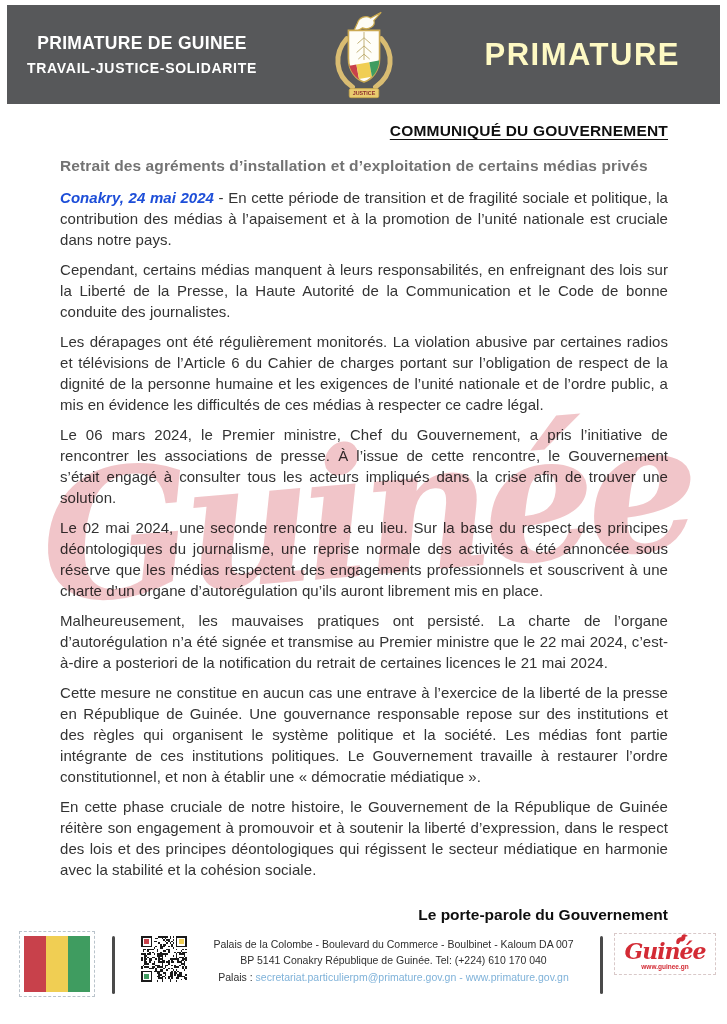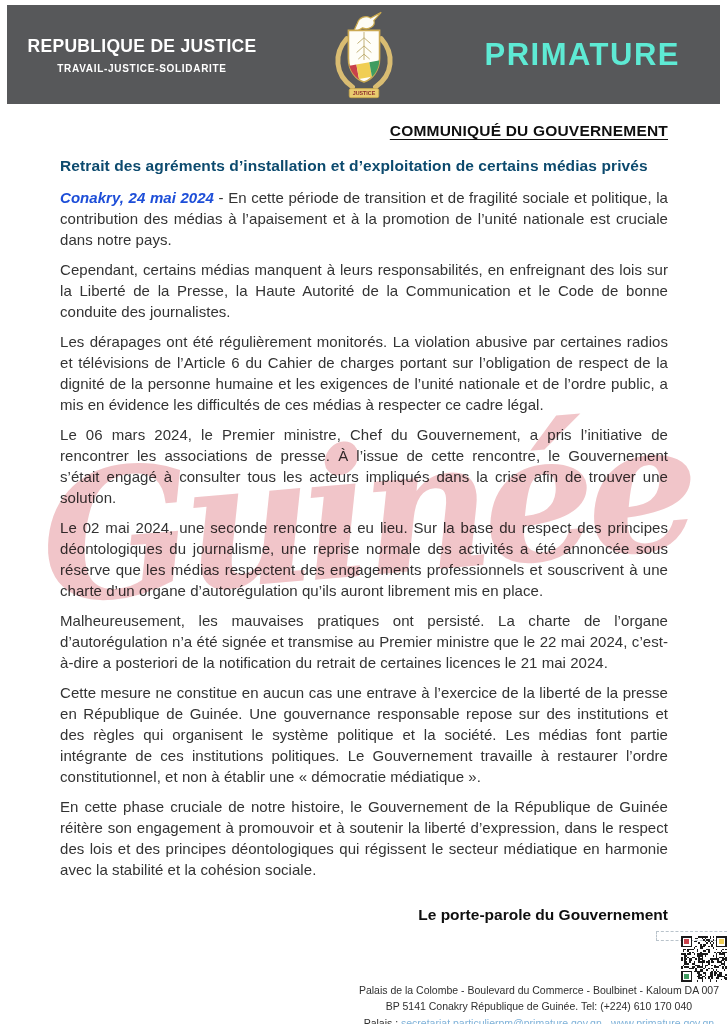--- a/index.html
+++ b/index.html
@@ -4,43 +4,43 @@
 <style>
   html,body{margin:0;padding:0;background:#e9e9e9;}
   .page{position:relative;width:727px;height:1024px;background:#ffffff;overflow:hidden;
         font-family:"Liberation Sans",sans-serif;margin:0 auto;}
 
   
   .band{position:absolute;left:7px;right:7px;top:5px;height:99px;background:#57585A;
         display:flex;align-items:center;}
   .hleft{width:250px;margin-left:10px;text-align:center;color:#ffffff;}
   .rep{font-size:17.5px;font-weight:bold;letter-spacing:.3px;}
-  .motto{font-size:10px;font-weight:bold;letter-spacing:.7px;margin-top:6px;}
+  .motto{font-size:14px;font-weight:bold;letter-spacing:.7px;margin-top:6px;}
   .crest{position:absolute;left:50%;top:4px;transform:translateX(-50%);}
   .hright{position:absolute;right:40px;top:50%;transform:translateY(-50%);
-          color:#5eead4;font-size:31px;font-weight:bold;letter-spacing:1.5px;}
+          color:#fef9c3;font-size:31px;font-weight:bold;letter-spacing:1.5px;}
 
   
   .content{position:absolute;left:60px;right:59px;top:122px;z-index:2;color:#333333;}
   h1{font-size:15.5px;font-weight:bold;text-align:right;margin:0 0 17px;
      text-decoration:underline;text-underline-offset:3px;letter-spacing:.2px;color:#0f0f0f;}
-  h2{font-size:15.5px;font-weight:bold;margin:0 0 12px;color:#0c4a6e;letter-spacing:.1px;}
+  h2{font-size:15.5px;font-weight:bold;margin:0 0 12px;color:#737373;letter-spacing:.1px;}
   p{font-size:15px;line-height:1.40;text-align:justify;margin:0 0 9px;letter-spacing:.05px;}
   .dateline{font-style:italic;font-weight:bold;color:#1d4ed8;}
   .sig{font-size:15.5px;font-weight:bold;text-align:right;margin-top:26px;color:#0f0f0f;}
 
   
   .watermark{position:absolute;left:40px;top:408px;width:650px;text-align:center;z-index:3;
              font-family:"DejaVu Serif",serif;font-style:italic;font-weight:bold;
              font-size:178px;letter-spacing:-9px;transform:rotate(-5deg);
              opacity:.32;mix-blend-mode:multiply;pointer-events:none;white-space:nowrap;}
 
   
   footer{position:absolute;left:0;right:0;top:936px;height:78px;display:flex;
-         align-items:flex-end;z-index:2;flex-direction:column;}
+         align-items:flex-start;z-index:2;}
   .flag{margin-left:24px;width:66px;height:56px;display:flex;outline:1px dashed #b9c3cb;outline-offset:4px;}
   .flag div{flex:1;}
   .vdiv{width:3px;height:58px;background:#4a4a4a;border-radius:2px;}
   .d1{margin-left:22px;} .d2{margin-right:14px;}
   .qr{margin-left:26px;width:46px;height:46px;}
   .qr svg{display:block;width:46px;height:46px;shape-rendering:crispEdges;}
   .addr{flex:1;text-align:center;font-size:10.5px;line-height:1.55;color:#2f2f2f;padding:0 8px;}
   .addr .link{color:#7FB2D9;}
   .glogo{position:relative;width:96px;margin-right:14px;text-align:center;
          outline:1px dashed #d9c9c9;outline-offset:2px;padding:4px 0 2px;}
@@ -49,21 +49,21 @@
   .gsite{font-size:6.5px;font-weight:bold;margin-top:1px;}
   .gbird{position:absolute;top:-6px;left:55px;}
 </style>
 </head>
 <body>
 
 <div class="page">
 
   <header class="band">
     <div class="hleft">
-      <div class="rep">REPUBLIQUE DE JUSTICE</div>
+      <div class="rep">PRIMATURE DE GUINEE</div>
       <div class="motto">TRAVAIL-JUSTICE-SOLIDARITE</div>
     </div>
     <div class="crest">
       <svg width="82" height="92" viewBox="0 0 100 112">
         <path d="M29,36 C13,54 14,80 36,95" stroke="#D9BC72" stroke-width="6" fill="none" stroke-linecap="round"></path>
         <path d="M71,36 C87,54 86,80 64,95" stroke="#D9BC72" stroke-width="6" fill="none" stroke-linecap="round"></path>
         <path d="M42,17 c2,-7 11,-10 16,-6 l13,-7 -9,10 c3,7 -7,12 -14,9 l-12,7 z" fill="#FDFDF6" stroke="#C9A84C" stroke-width="1.5"></path>
         <path d="M31,26 h38 v34 c0,16 -10,26 -19,29 c-9,-3 -19,-13 -19,-29 z" fill="#FFFEF8" stroke="#CBA952" stroke-width="2"></path>
         <clipPath id="shc">
             <path d="M31,26 h38 v34 c0,16 -10,26 -19,29 c-9,-3 -19,-13 -19,-29 z"></path>

